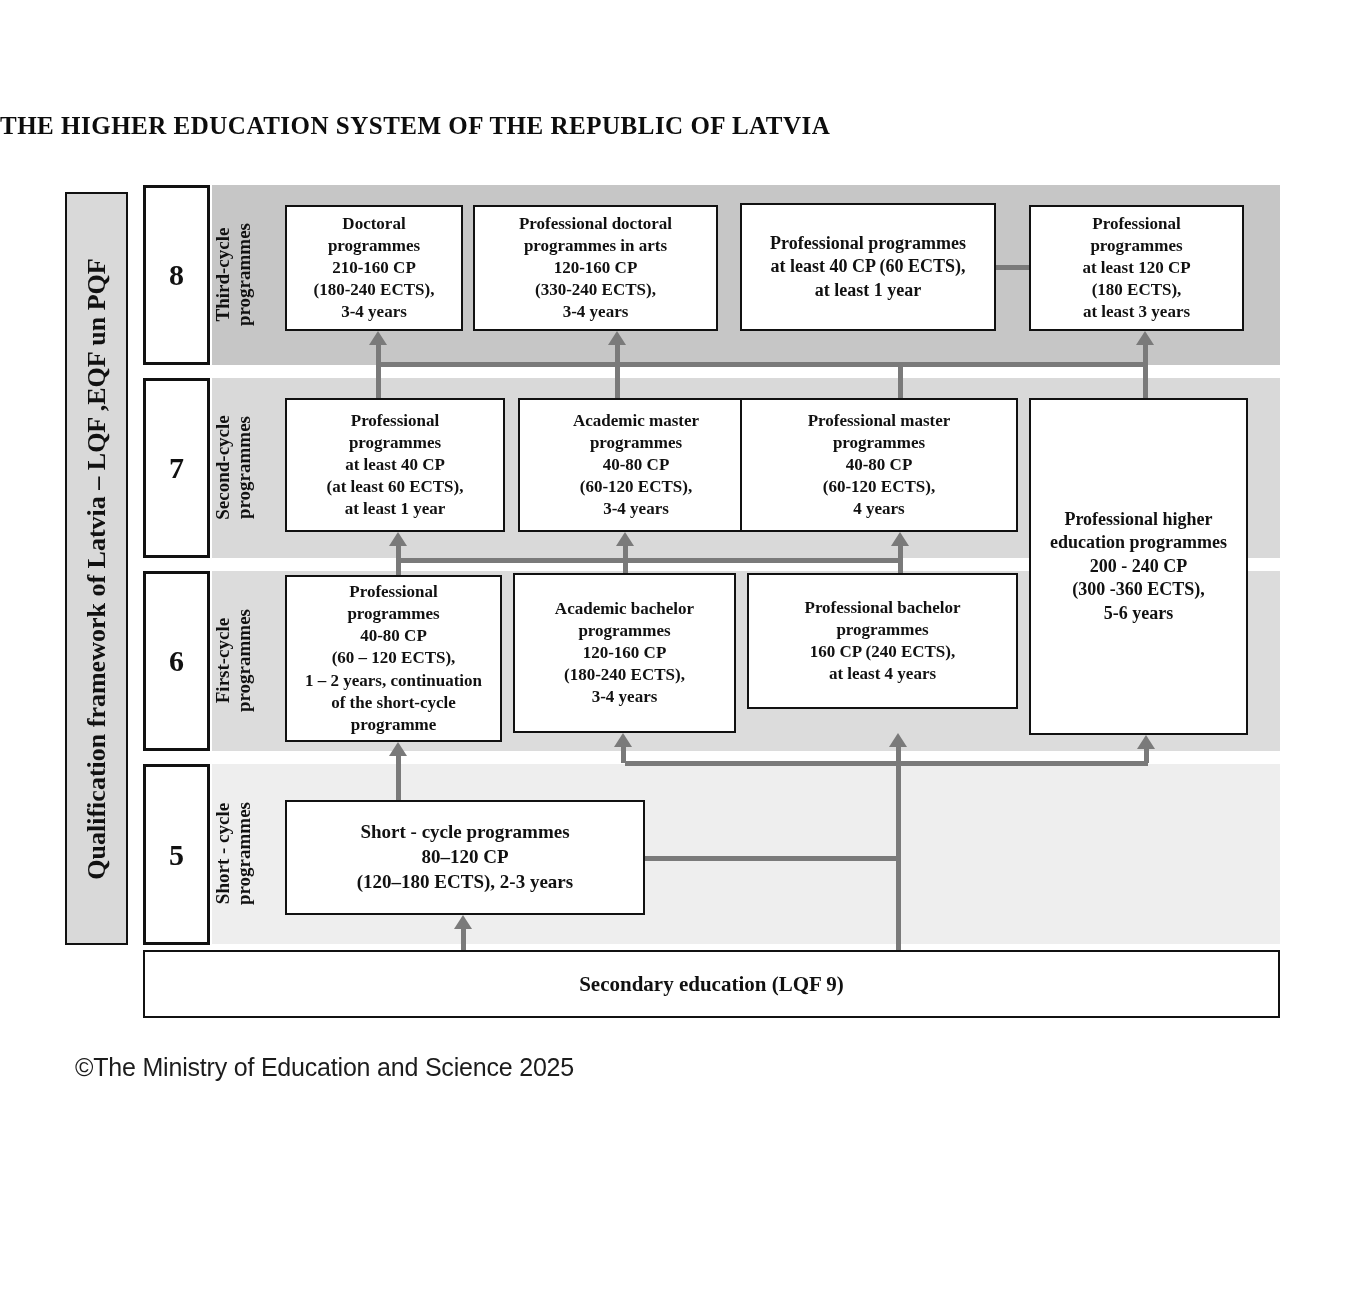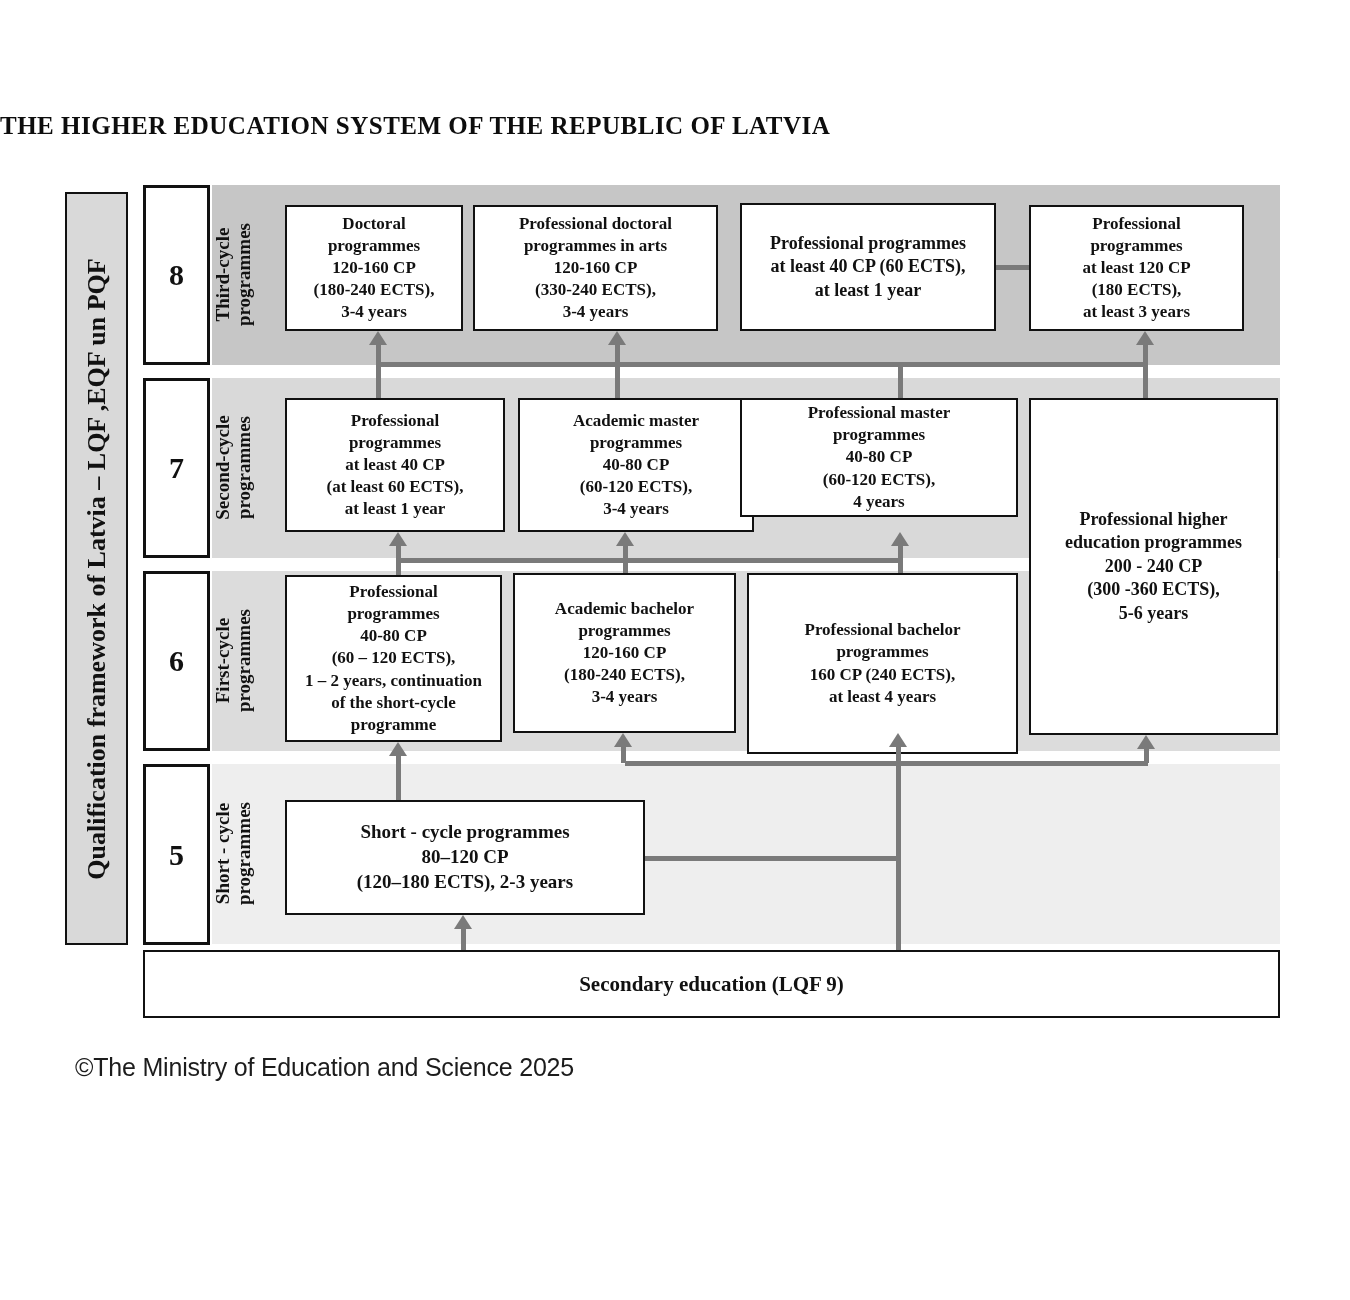--- a/index.html
+++ b/index.html
@@ -100,21 +100,21 @@
     <span>First-cycle
 programmes</span>
     </div>
   <div class="cyclelabel" style="top:764px;">
     <span>Short - cycle
 programmes</span>
     </div>
 
   <div class="pbox" style="left:285px;top:205px;width:178px;height:126px;">Doctoral
 programmes
-120-160 CP
+210-160 CP
 (180-240 ECTS),
 3-4 years</div>
   <div class="pbox" style="left:473px;top:205px;width:245px;height:126px;">Professional  doctoral
 programmes in arts
 120-160 CP
 (330-240 ECTS),
 3-4 years</div>
   <div class="pbox" style="left:740px;top:203px;width:256px;height:128px;font-size:18px;">Professional programmes
 at least 40 CP (60 ECTS),
 at least 1 year</div>
@@ -127,44 +127,44 @@
   <div class="pbox" style="left:285px;top:398px;width:220px;height:134px;">Professional
 programmes
 at least 40 CP
 (at least 60 ECTS),
 at least  1 year</div>
   <div class="pbox" style="left:518px;top:398px;width:236px;height:134px;">Academic master
 programmes
 40-80 CP
 (60-120 ECTS),
 3-4 years</div>
-  <div class="pbox" style="left:740px;top:398px;width:278px;height:119px;">Professional master
+  <div class="pbox" style="left:740px;top:398px;width:278px;height:134px;">Professional master
 programmes
 40-80 CP
 (60-120 ECTS),
 4 years</div>
-  <div class="pbox" style="left:1029px;top:398px;width:249px;height:337px;font-size:18px;">Professional higher
+  <div class="pbox" style="left:1029px;top:398px;width:219px;height:337px;font-size:18px;">Professional higher
 education  programmes
 200 - 240 CP
 (300 -360 ECTS),
 5-6 years</div>
 
   <div class="pbox" style="left:285px;top:575px;width:217px;height:167px;">Professional
 programmes
 40-80 CP
 (60 – 120 ECTS),
 1 – 2 years, continuation
 of the short-cycle
 programme</div>
   <div class="pbox" style="left:513px;top:573px;width:223px;height:160px;">Academic bachelor
 programmes
 120-160 CP
 (180-240 ECTS),
 3-4 years</div>
-  <div class="pbox" style="left:747px;top:573px;width:271px;height:181px;">Professional bachelor
+  <div class="pbox" style="left:747px;top:573px;width:271px;height:136px;">Professional bachelor
 programmes
 160 CP (240 ECTS),
 at least 4 years</div>
 
   <div class="pbox" style="left:285px;top:800px;width:360px;height:115px;font-size:19px;">Short - cycle programmes
 80–120 CP
 (120–180 ECTS), 2-3 years</div>
 
   <div class="secondary">Secondary education (LQF 9)</div>
 

